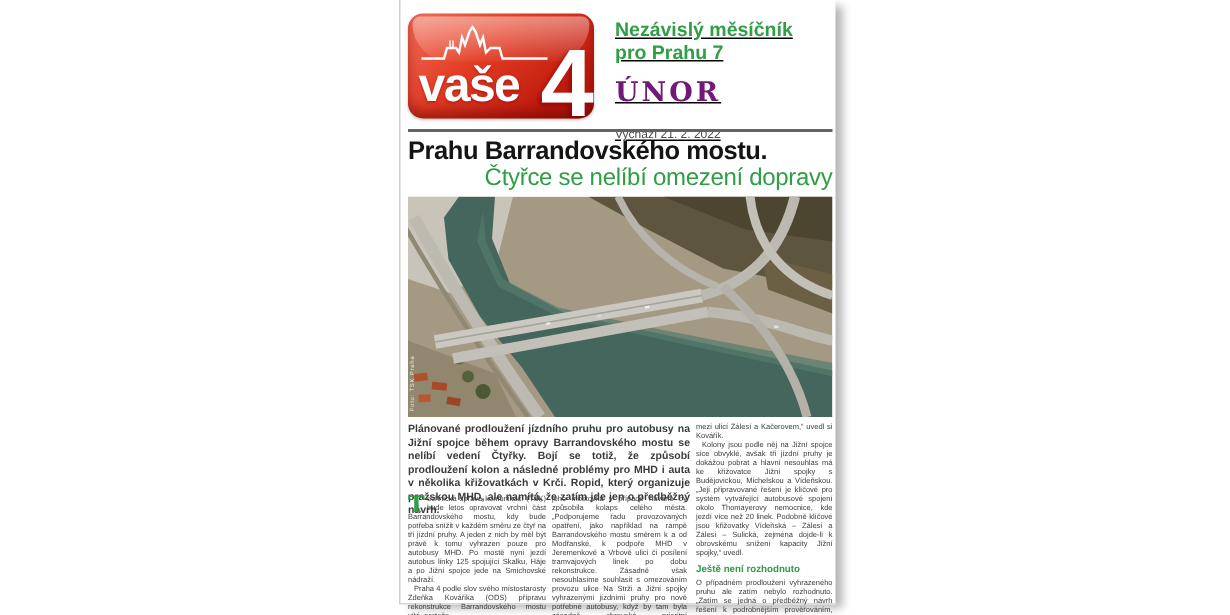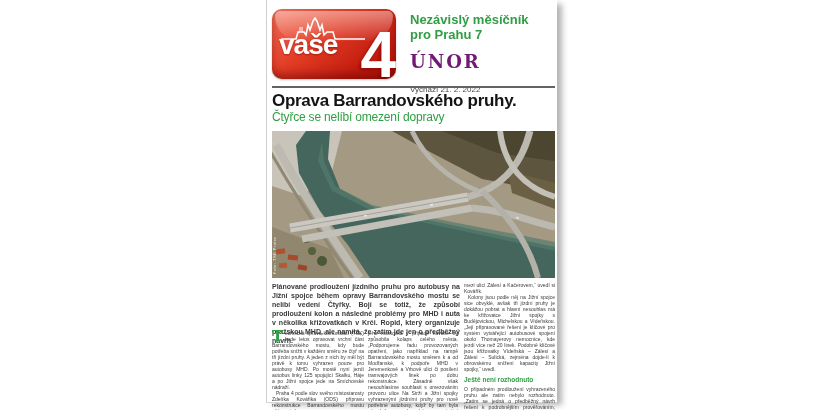--- a/index.html
+++ b/index.html
@@ -15,36 +15,36 @@
   
   .masthead { position:absolute; left:5px; top:9px; width:283px; height:72px; }
   .logo { position:absolute; left:0; top:0; width:124px; height:70px; border-radius:10px;
           background:linear-gradient(140deg,#f3705a 0%,#e23c24 40%,#c31d10 75%,#a81107 100%);
           box-shadow:inset 0 -5px 8px rgba(90,0,0,.45), 0 1px 2px rgba(0,0,0,.25);
           overflow:hidden; }
   .logo::before { content:""; position:absolute; left:3px; top:2px; right:3px; height:30px;
           border-radius:8px 8px 40px 40px;
           background:linear-gradient(rgba(255,255,255,.42), rgba(255,255,255,.04)); }
   .logo-skyline { position:absolute; left:8px; top:8px; width:86px; height:26px; }
-  .logo-word { position:absolute; left:7px; bottom:18px; font-size:28px; font-weight:bold;
+  .logo-word { position:absolute; left:7px; bottom:4px; font-size:32px; font-weight:bold;
           color:#ffffff; letter-spacing:-1px; text-shadow:0 1px 2px rgba(120,0,0,.5);text-align:right; }
   .logo-num { position:absolute; right:0px; bottom:-8px; font-size:64px; font-weight:bold;
           color:#ffffff; line-height:1; text-shadow:-2px 2px 3px rgba(120,0,0,.55); }
-  .mast-right { position:absolute; left:138px; top:3px; width:145px; }
+  .mast-right { position:absolute; left:138px; top:3px; width:145px;text-decoration:underline; }
   .tagline { color:#2f9e44; font-weight:bold; font-size:13px; line-height:15px; }
   .month { margin-top:9px; font-family:"DejaVu Serif", serif; font-weight:bold;
            font-size:18px; letter-spacing:2px; color:#701a75; }
   .issue-date { font-size:8px; color:#4a4a48; margin-top:13px; }
 
   
   .rule { position:absolute; left:5px; top:86px; width:283px; height:2px; background:#63645f; }
   .headline1 { position:absolute; left:5px; top:91px; width:283px; font-size:17px;
                font-weight:bold; color:#141414; letter-spacing:-0.3px; }
-  .headline2 { position:absolute; left:5px; top:110px; width:283px; font-size:12px;
-               color:#2f9e44; letter-spacing:-0.2px; }
+  .headline2 { position:absolute; left:5px; top:110px; width:283px; font-size:16px;
+               color:#2f9e44; letter-spacing:-0.2px;text-align:right; }
 
   
   .photo { position:absolute; left:5px; top:131px; width:283px; height:147px; overflow:hidden; }
   .photo svg { display:block; }
   .photo-credit { position:absolute; left:0px; bottom:4px; writing-mode:vertical-rl;
                   transform:rotate(180deg); font-size:4px; color:#f2f2f2; letter-spacing:.5px;
                   opacity:.9; }
 
   
   .lede { position:absolute; left:5px; top:282px; width:188px; font-size:7px; line-height:9px;
@@ -80,21 +80,21 @@
           <div>Nezávislý měsíčník</div>
           <div>pro Prahu 7</div>
         </div>
         <div class="month">ÚNOR</div>
         <div class="issue-date">Vychází 21. 2. 2022</div>
       </div>
     </div>
 
     <div class="rule"></div>
 
-    <div class="headline1">Oprava Barrandovského pruhy.</div>
+    <div class="headline1">Prahu Barrandovského mostu.</div>
     <div class="headline2">Čtyřce se nelíbí omezení dopravy</div>
 
     <div class="photo">
       <svg width="283" height="147" viewBox="0 0 283 147">
 
         <rect x="0" y="0" width="283" height="147" fill="#a49a83"></rect>
 
         <path d="M0,0 H70 L60,40 L30,65 L0,55 Z" fill="#c8c4b9"></path>
 
         <path d="M120,0 H283 V62 L210,48 L160,22 Z" fill="#5e553e"></path>

